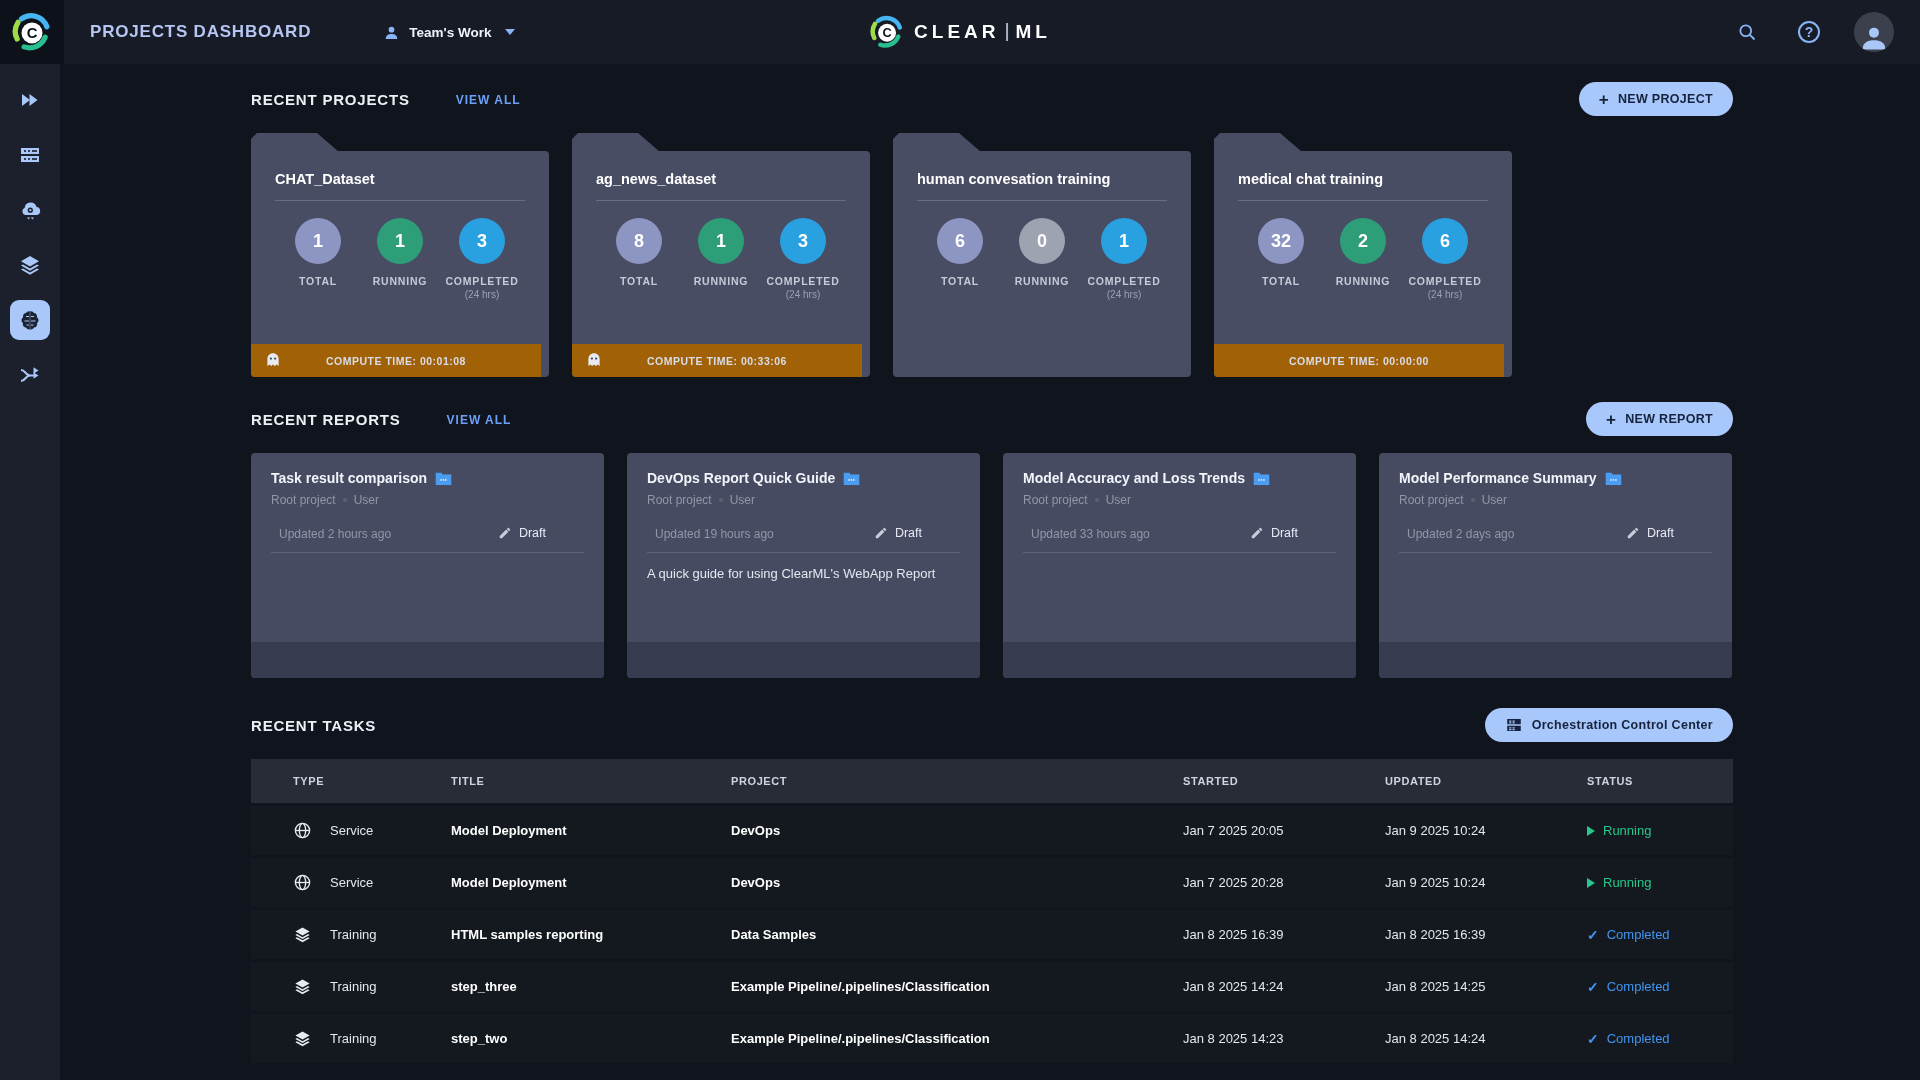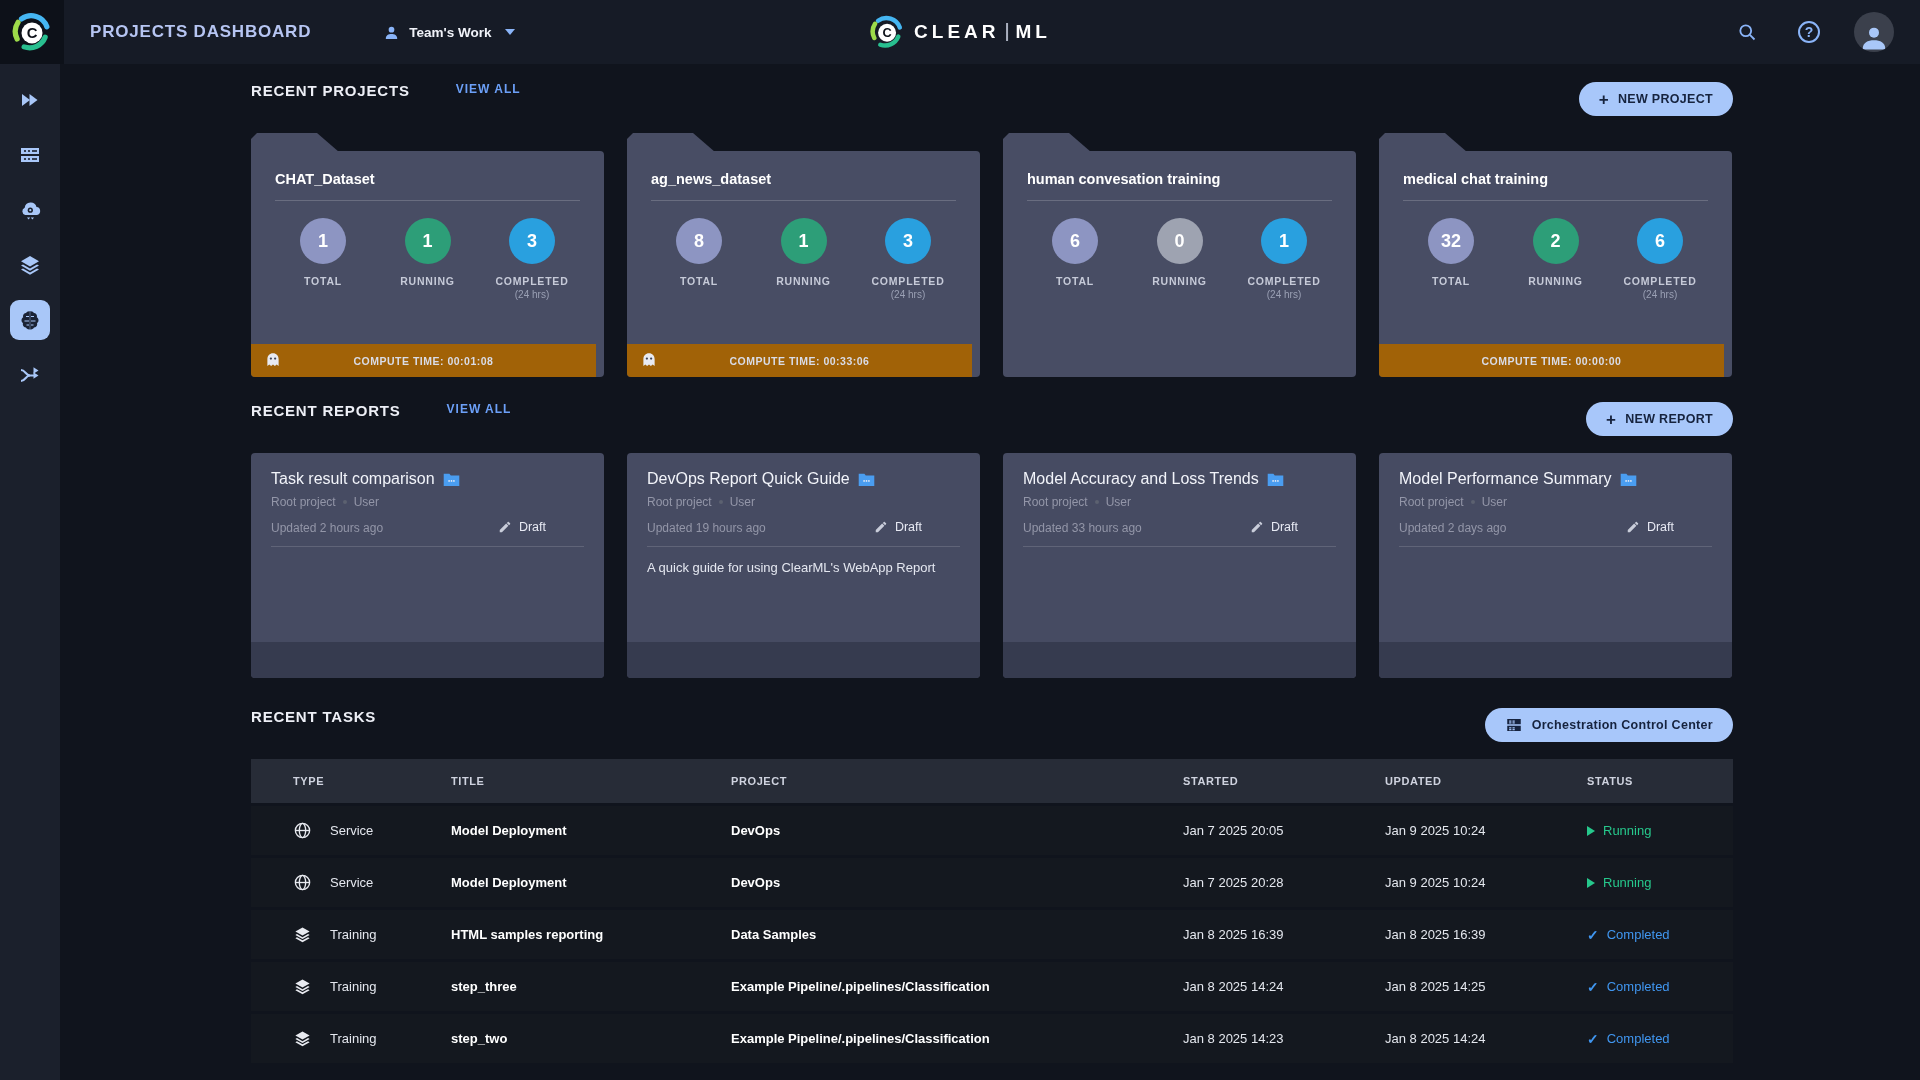--- a/index.html
+++ b/index.html
@@ -29,29 +29,29 @@
   .sidebar { position:absolute; top:64px; left:0; bottom:0; width:60px; background:#1b202c; display:flex; flex-direction:column; align-items:center; padding-top:16px; gap:15px; z-index:15; }
   .side-item { width:40px; height:40px; border-radius:9px; display:flex; align-items:center; justify-content:center; cursor:pointer; }
   .side-item svg { width:24px; height:24px; fill:#a9c7f8; }
   .side-item.active { background:#a9c7f8; }
   .side-item.active svg { fill:#1b2335; }
 
   
   .content { position:absolute; left:60px; top:64px; right:0; bottom:0; background:#10141d; }
   .container { position:absolute; left:191px; top:0; width:1482px; height:100%; }
 
-  .sec-head { position:absolute; left:0; right:0; height:35px; display:flex; align-items:flex-start; }
+  .sec-head { position:absolute; left:0; right:0; height:35px; display:flex; align-items:center; }
   .sec-title { color:#edeff6; font-weight:bold; font-size:15px; letter-spacing:.8px; }
   .view-all { margin-left:46px; color:#6ca0f8; font-weight:bold; font-size:12px; letter-spacing:1px; cursor:pointer; }
   .pill-btn { position:absolute; right:0; top:0; height:34px; border-radius:17px; background:#a8c7fa; color:#16233e; font-weight:bold; font-size:12.5px; letter-spacing:.3px; display:flex; align-items:center; gap:9px; padding:0 20px; cursor:pointer; border:none; }
   .plus-glyph { font-size:17px; font-weight:bold; line-height:1; }
 
   
   .projects-row { position:absolute; top:87px; left:0; display:flex; gap:23px; }
-  .project-card { width:353px; position:relative; cursor:pointer; }
+  .project-card { width:298px; position:relative; cursor:pointer; }
   .p-tab { position:absolute; top:-18px; left:0; width:88px; height:19px; background:#484d64; clip-path:polygon(0 100%, 0 6px, 6px 0, 66px 0, 88px 100%); }
   .p-body { height:226px; background:#484d64; border-radius:0 4px 4px 4px; position:relative; overflow:hidden; }
   .p-title { padding:20px 24px 0; color:#fff; font-weight:bold; font-size:14.5px; white-space:nowrap; overflow:hidden; text-overflow:ellipsis; }
   .p-divider { margin:13px 24px 0; border-top:1px solid rgba(255,255,255,.18); }
   .p-stats { display:flex; justify-content:space-between; padding:0 26px; margin-top:17px; }
   .p-stat { width:92px; text-align:center; }
   .p-circle { width:46px; height:46px; border-radius:50%; margin:0 auto; display:flex; align-items:center; justify-content:center; color:#fff; font-weight:bold; font-size:18px; }
   .p-circle.total { background:#8d95c2; }
   .p-circle.running { background:#2d9e78; }
   .p-circle.running.zero { background:#9ea3b1; }
@@ -59,24 +59,24 @@
   .p-stat-label { margin-top:11px; font-size:10.5px; font-weight:bold; color:#c6cad8; letter-spacing:.8px; }
   .p-stat-sub { margin-top:2px; font-size:10px; color:#9aa0b4; }
   .p-footer { position:absolute; left:0; right:8px; bottom:0; height:33px; background:#a16207; display:flex; align-items:center; justify-content:center; }
   .p-footer .ghost-wrap { position:absolute; left:13px; top:7px; }
   .p-compute { font-size:10.5px; font-weight:bold; color:#d9dce8; letter-spacing:.5px; }
 
   
   .reports-row { position:absolute; top:389px; left:0; display:flex; gap:23px; }
   .report-card { width:353px; height:225px; background:#464b62; border-radius:4px; position:relative; overflow:hidden; cursor:pointer; }
   .r-head { padding:17px 20px 0; display:flex; align-items:center; gap:8px; }
-  .r-title { color:#f2f4fa; font-weight:normal; font-size:16px; white-space:nowrap; overflow:hidden; text-overflow:ellipsis; }
+  .r-title { color:#f2f4fa; font-weight:bold; font-size:14px; white-space:nowrap; overflow:hidden; text-overflow:ellipsis; }
   .r-meta { padding:0 20px; margin-top:7px; font-size:12px; color:#9396a8; display:flex; align-items:center; gap:7px; }
   .meta-dot { width:4px; height:4px; border-radius:50%; background:#5c6170; }
-  .r-updated-row { position:relative; padding:0 20px; margin-top:12px; font-size:12px; color:#9396a8; }
+  .r-updated-row { position:relative; padding:0 28px; margin-top:20px; font-size:12px; color:#9396a8; }
   .r-draft { position:absolute; right:58px; top:-1px; display:flex; align-items:center; gap:7px; color:#e8eaf4; font-size:12.5px; }
   .r-divider { margin:11px 20px 0; border-top:1px solid rgba(255,255,255,.14); }
   .r-desc { padding:13px 20px 0; font-size:13px; color:#e4e7f0; }
   .r-footer { position:absolute; left:0; right:0; bottom:0; height:36px; background:#363b4f; }
 
   
   .tasks-head { top:644px; }
   .orc-btn svg { width:18px; height:18px; fill:#16233e; }
   .table { position:absolute; top:695px; left:0; width:1482px; }
   .t-header, .t-row { display:grid; grid-template-columns:158px 280px 452px 202px 202px 1fr; align-items:center; padding-left:42px; }

